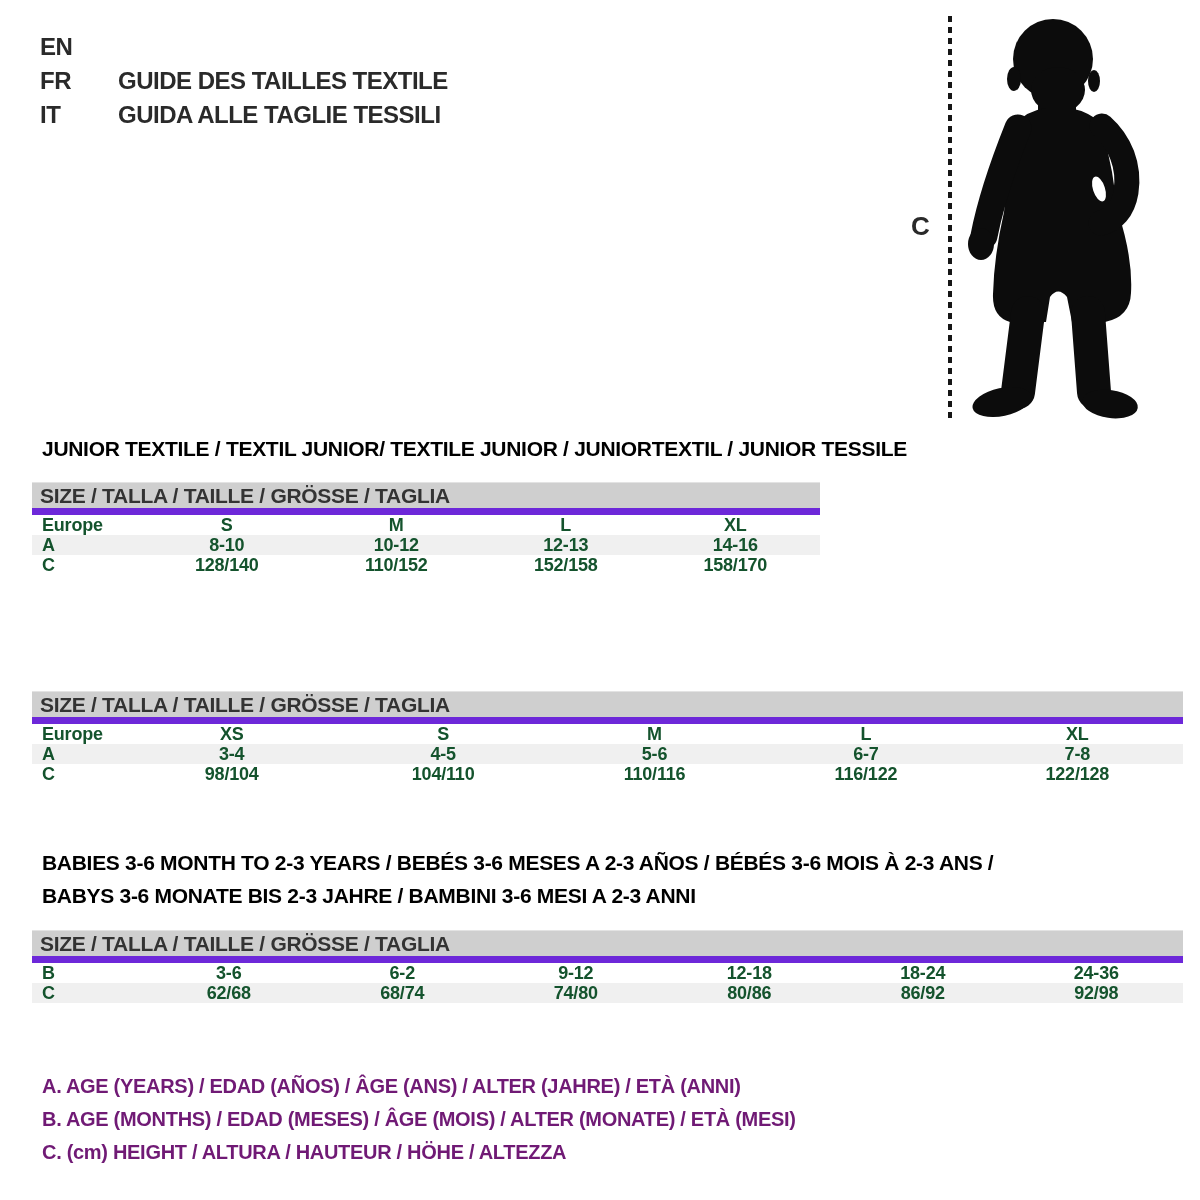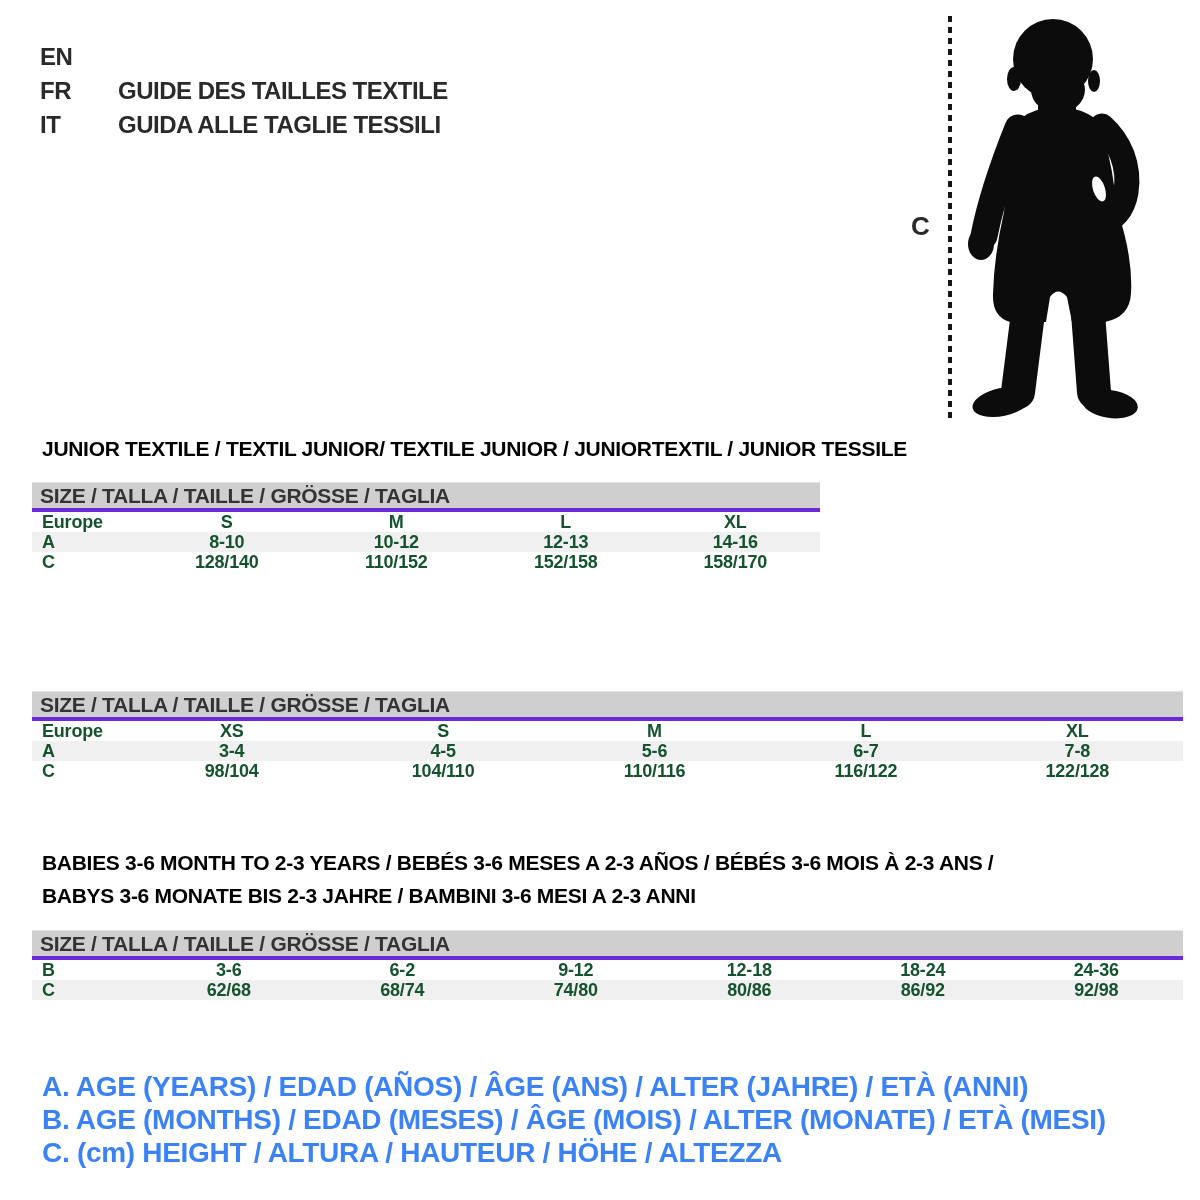--- a/index.html
+++ b/index.html
@@ -8,21 +8,21 @@
     width: 1200px;
     height: 1200px;
     background: #ffffff;
     font-family: "Liberation Sans", sans-serif;
     font-weight: 700;
     color: #2a2a2a;
     overflow: hidden;
   }
 
   
-  .lang-block { position: absolute; left: 40px; top: 40px; }
+  .lang-block { position: absolute; left: 40px; top: 30px; }
   .lang-row { display: flex; height: 34px; line-height: 34px; }
   .lang-code  { width: 78px; font-size: 24px; letter-spacing: -0.5px; }
   .lang-title { font-size: 24px; letter-spacing: -0.5px; white-space: nowrap; }
 
   
   .dash-line {
     position: absolute; left: 948px; top: 16px; width: 4px; height: 403px;
     background: repeating-linear-gradient(to bottom, #161616 0px, #161616 6px, transparent 6px, transparent 11px);
   }
   .measure-c { position: absolute; left: 911px; top: 211px; font-size: 26px; }
@@ -35,34 +35,34 @@
     line-height: 33px; white-space: nowrap;
   }
   .subscript { font-size: 14px; vertical-align: -3px; letter-spacing: -0.3px; }
 
   
   .size-table { position: absolute; }
   .size-bar {
     height: 25px; line-height: 25px;
     background: #cfcfcf;
     border-top: 1px solid #e3e3e3;
-    border-bottom: 4px solid #6d28d9;
+    border-bottom: 7px solid #6d28d9;
     padding-left: 8px;
     font-size: 21px; letter-spacing: -0.3px; color: #333333;
   }
   .t-row { display: flex; align-items: center; height: 20px; font-size: 18px; letter-spacing: -0.2px; color: #14532d; }
   .t-row.band { background: #f0f0f0; }
   .t-lbl { padding-left: 10px; box-sizing: border-box; }
   .w110 { flex: 0 0 110px; }
   .w94  { flex: 0 0 94px; }
   .t-cell { flex: 1; text-align: center; white-space: nowrap; }
 
   
   .notes { position: absolute; left: 42px; top: 1070px; }
-  .note-line { font-size: 28px; letter-spacing: -0.3px; line-height: 33px; color: #3b82f6; white-space: nowrap; }
+  .note-line { font-size: 20px; letter-spacing: -0.3px; line-height: 33px; color: #701a75; white-space: nowrap; }
 </style>
 </head>
 <body>
 
 <div class="page">
 
   <div class="lang-block">
     <div class="lang-row">
       <span class="lang-code">EN</span>
     </div>

